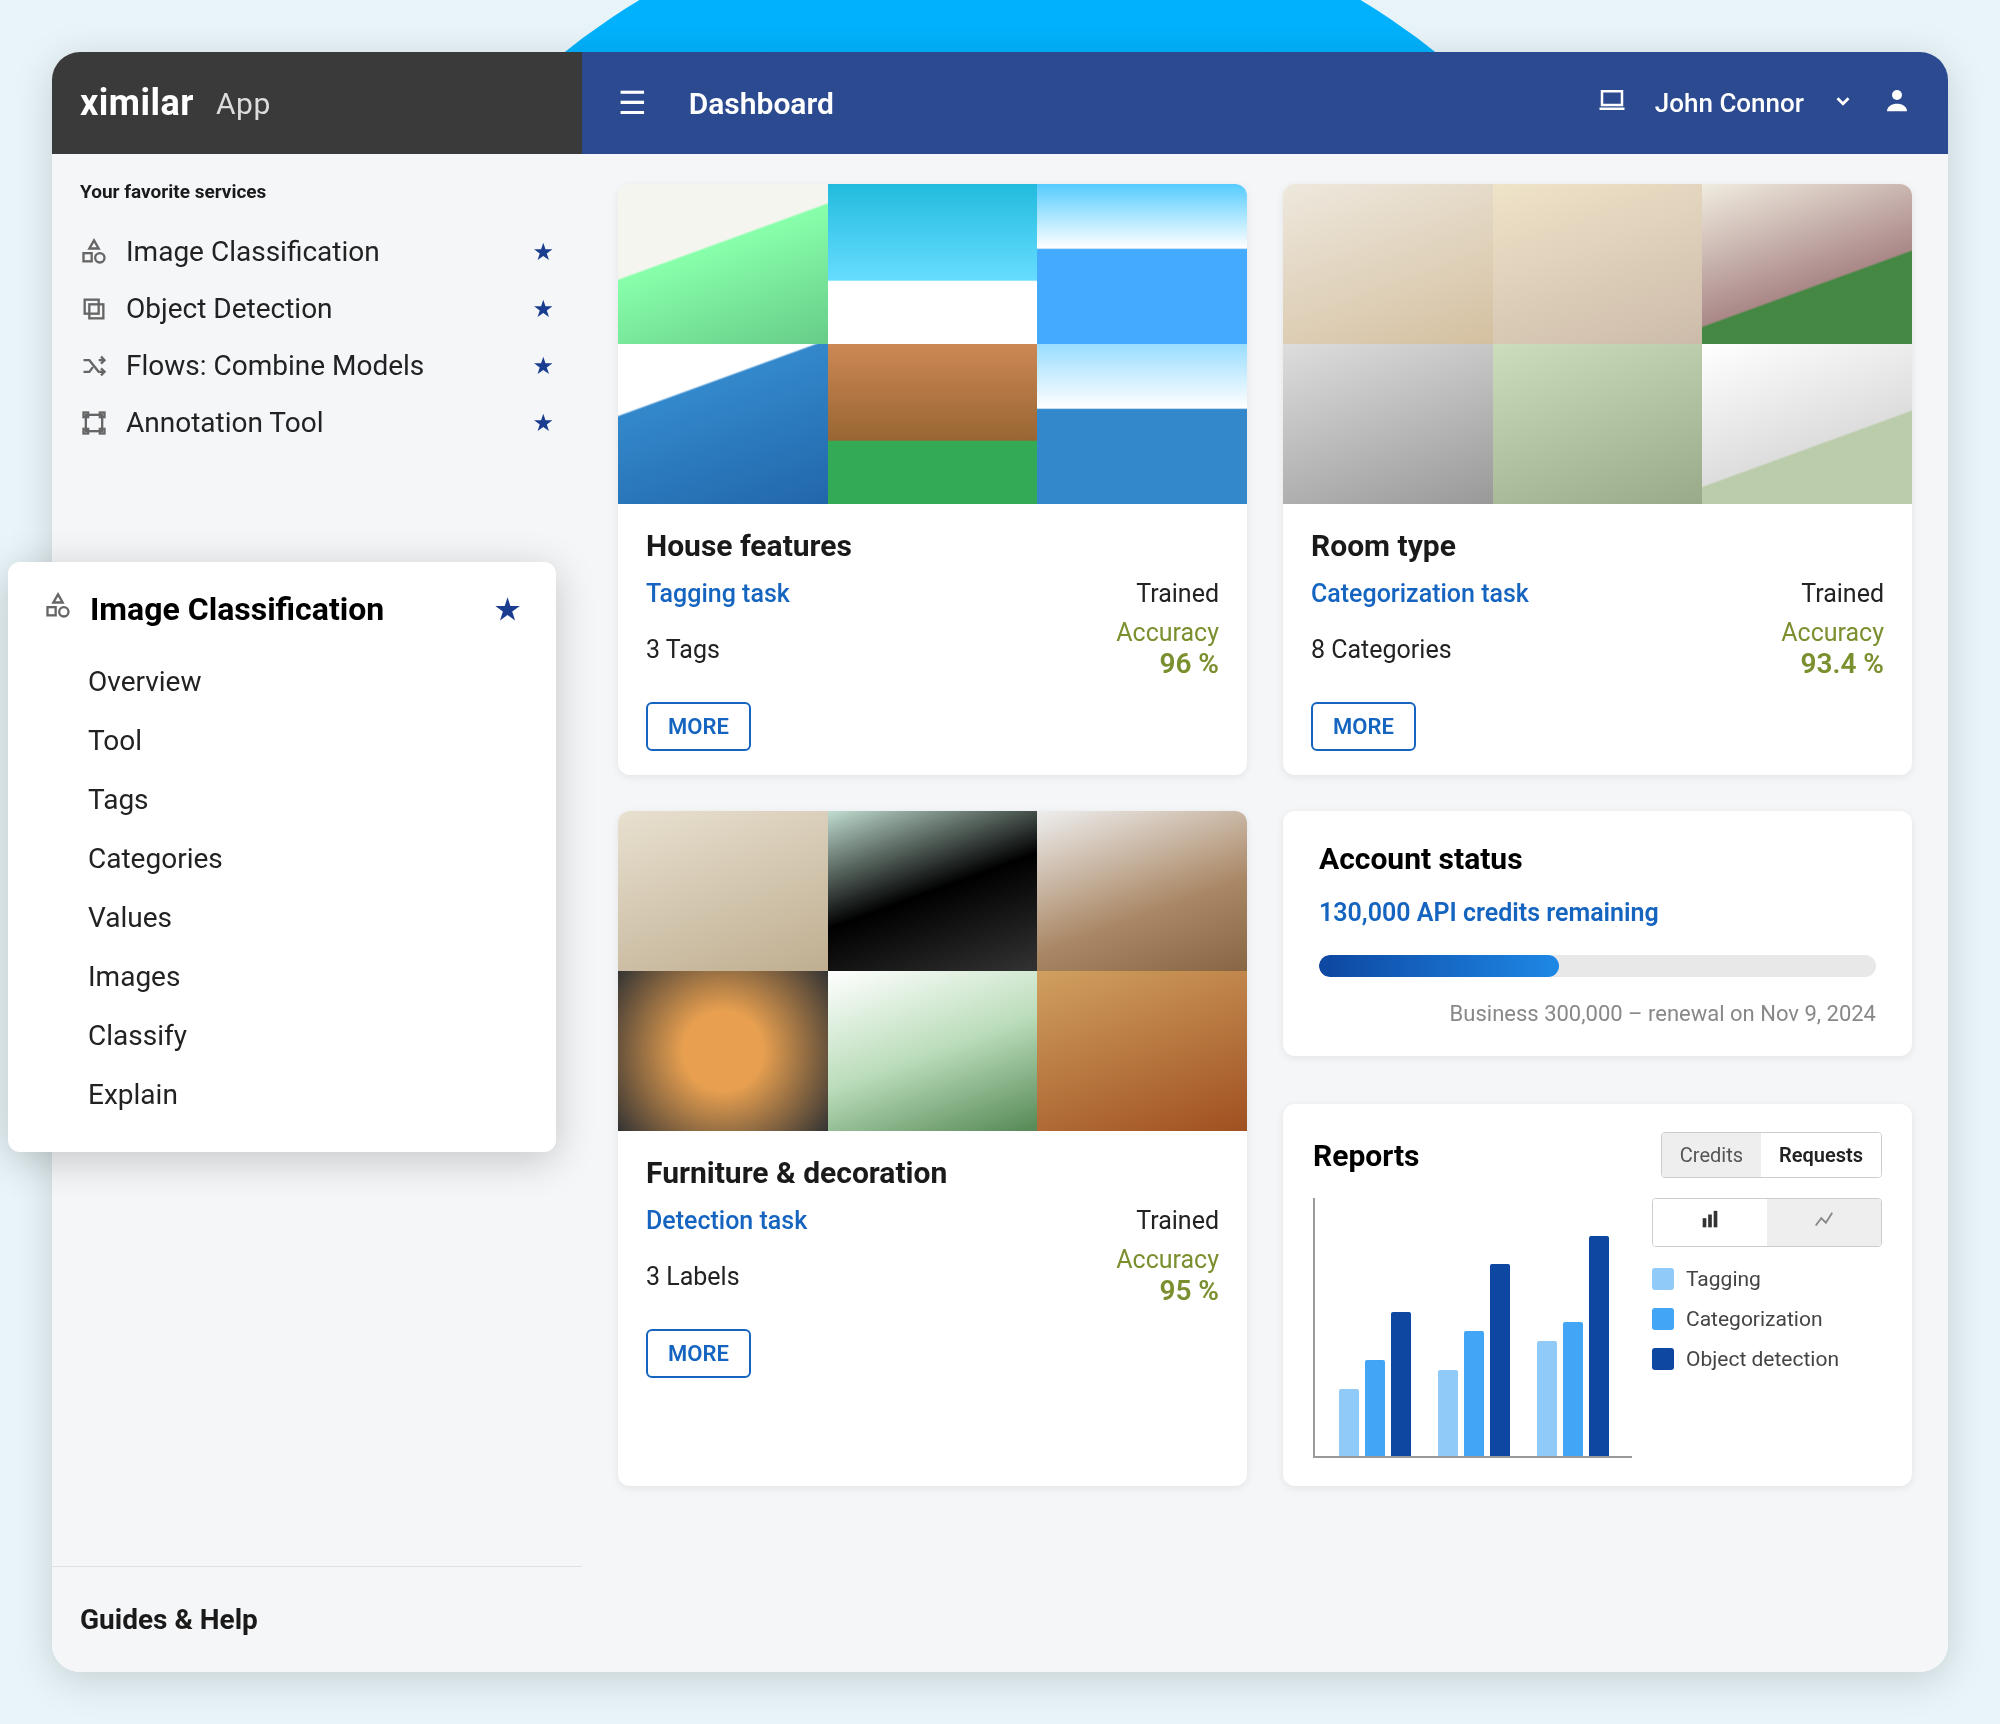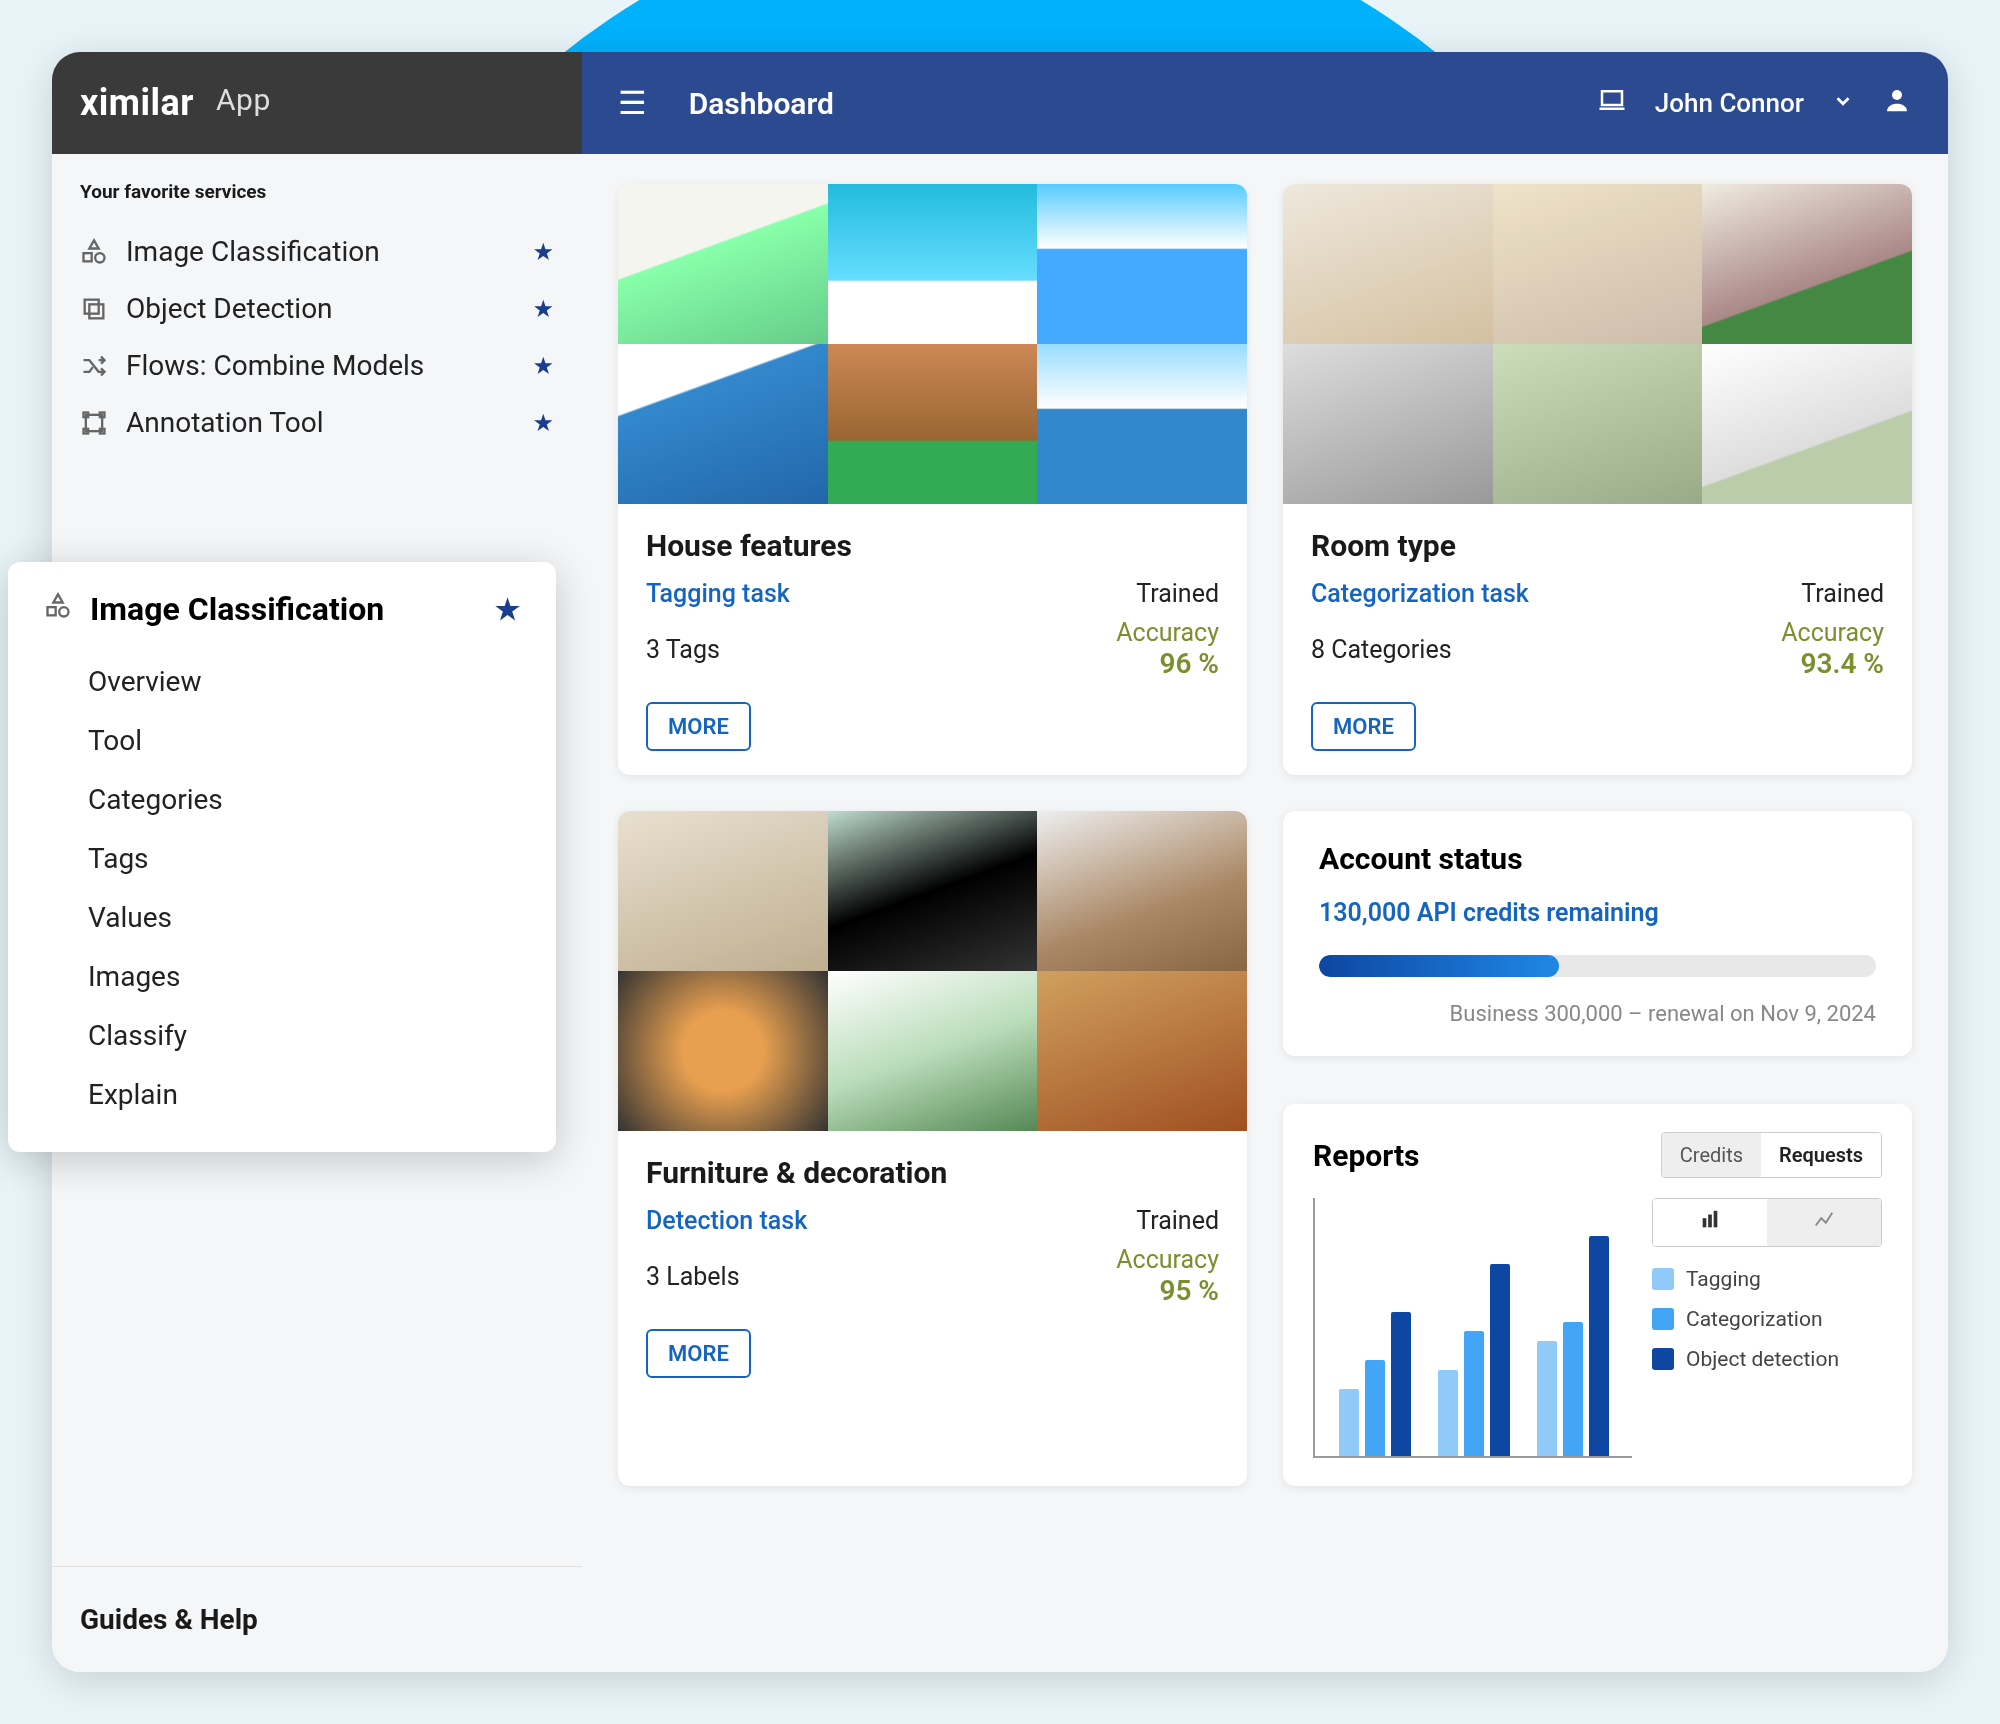--- a/index.html
+++ b/index.html
@@ -4,21 +4,21 @@
 <style>
 * { box-sizing: border-box; margin: 0; padding: 0; font-family: -apple-system, BlinkMacSystemFont, "Segoe UI", Roboto, sans-serif; }
 body { background: #e8f4f8; width: 2000px; height: 1724px; position: relative; overflow: hidden; }
 
 .bg-circle { position: absolute; width: 1400px; height: 1400px; border-radius: 50%; background: linear-gradient(180deg, #00b4ff 0%, #0099e0 100%); top: -100px; left: 300px; z-index: 0; }
 
 .app-window { position: absolute; top: 52px; left: 52px; width: 1896px; height: 1620px; background: #fff; border-radius: 28px; overflow: hidden; box-shadow: 0 8px 40px rgba(0,0,0,0.15); z-index: 1; }
 
 .sidebar { position: absolute; top: 0; left: 0; width: 530px; height: 100%; background: #f5f6f8; }
 .sidebar-header { height: 102px; background: #3a3a3a; display: flex; align-items: center; padding: 0 28px; }
-.logo { color: #fff; font-size: 36px; font-weight: 700; letter-spacing: 0.5px; display: flex; align-items: flex-start; gap: 12px; }
+.logo { color: #fff; font-size: 36px; font-weight: 700; letter-spacing: 0.5px; display: flex; align-items: center; gap: 12px; }
 .logo-suffix { color: #ddd; font-weight: 400; font-size: 30px; margin-left: 10px; }
 
 .fav-section { padding: 26px 28px 14px; }
 .fav-title { font-size: 19px; font-weight: 700; color: #1a1a1a; margin-bottom: 20px; }
 .fav-item { display: flex; align-items: center; gap: 18px; padding: 12px 0; font-size: 28px; color: #222; cursor: pointer; }
 .fav-item .star { margin-left: auto; color: #1a3d8f; font-size: 24px; }
 .fav-icon { width: 28px; height: 28px; display: flex; align-items: center; justify-content: center; color: #666; }
 
 .guides { position: absolute; bottom: 0; left: 0; width: 100%; padding: 36px 28px; font-size: 28px; font-weight: 700; color: #1a1a1a; border-top: 1px solid #e0e0e0; background: #f5f6f8; }
 
@@ -361,19 +361,19 @@
           <path d="M12 2l4 7H8l4-7z"></path>
           <rect x="3" y="13" width="7" height="7"></rect>
           <circle cx="17" cy="17" r="4"></circle>
         </svg>
     </span>
     <span>Image Classification</span>
     <span class="star">★</span>
   </div>
   <div class="float-item">Overview</div>
   <div class="float-item">Tool</div>
+  <div class="float-item">Tags</div>
   <div class="float-item">Categories</div>
-  <div class="float-item">Tags</div>
   <div class="float-item">Values</div>
   <div class="float-item">Images</div>
   <div class="float-item">Classify</div>
   <div class="float-item">Explain</div>
 </div>
 
 </body></html>

